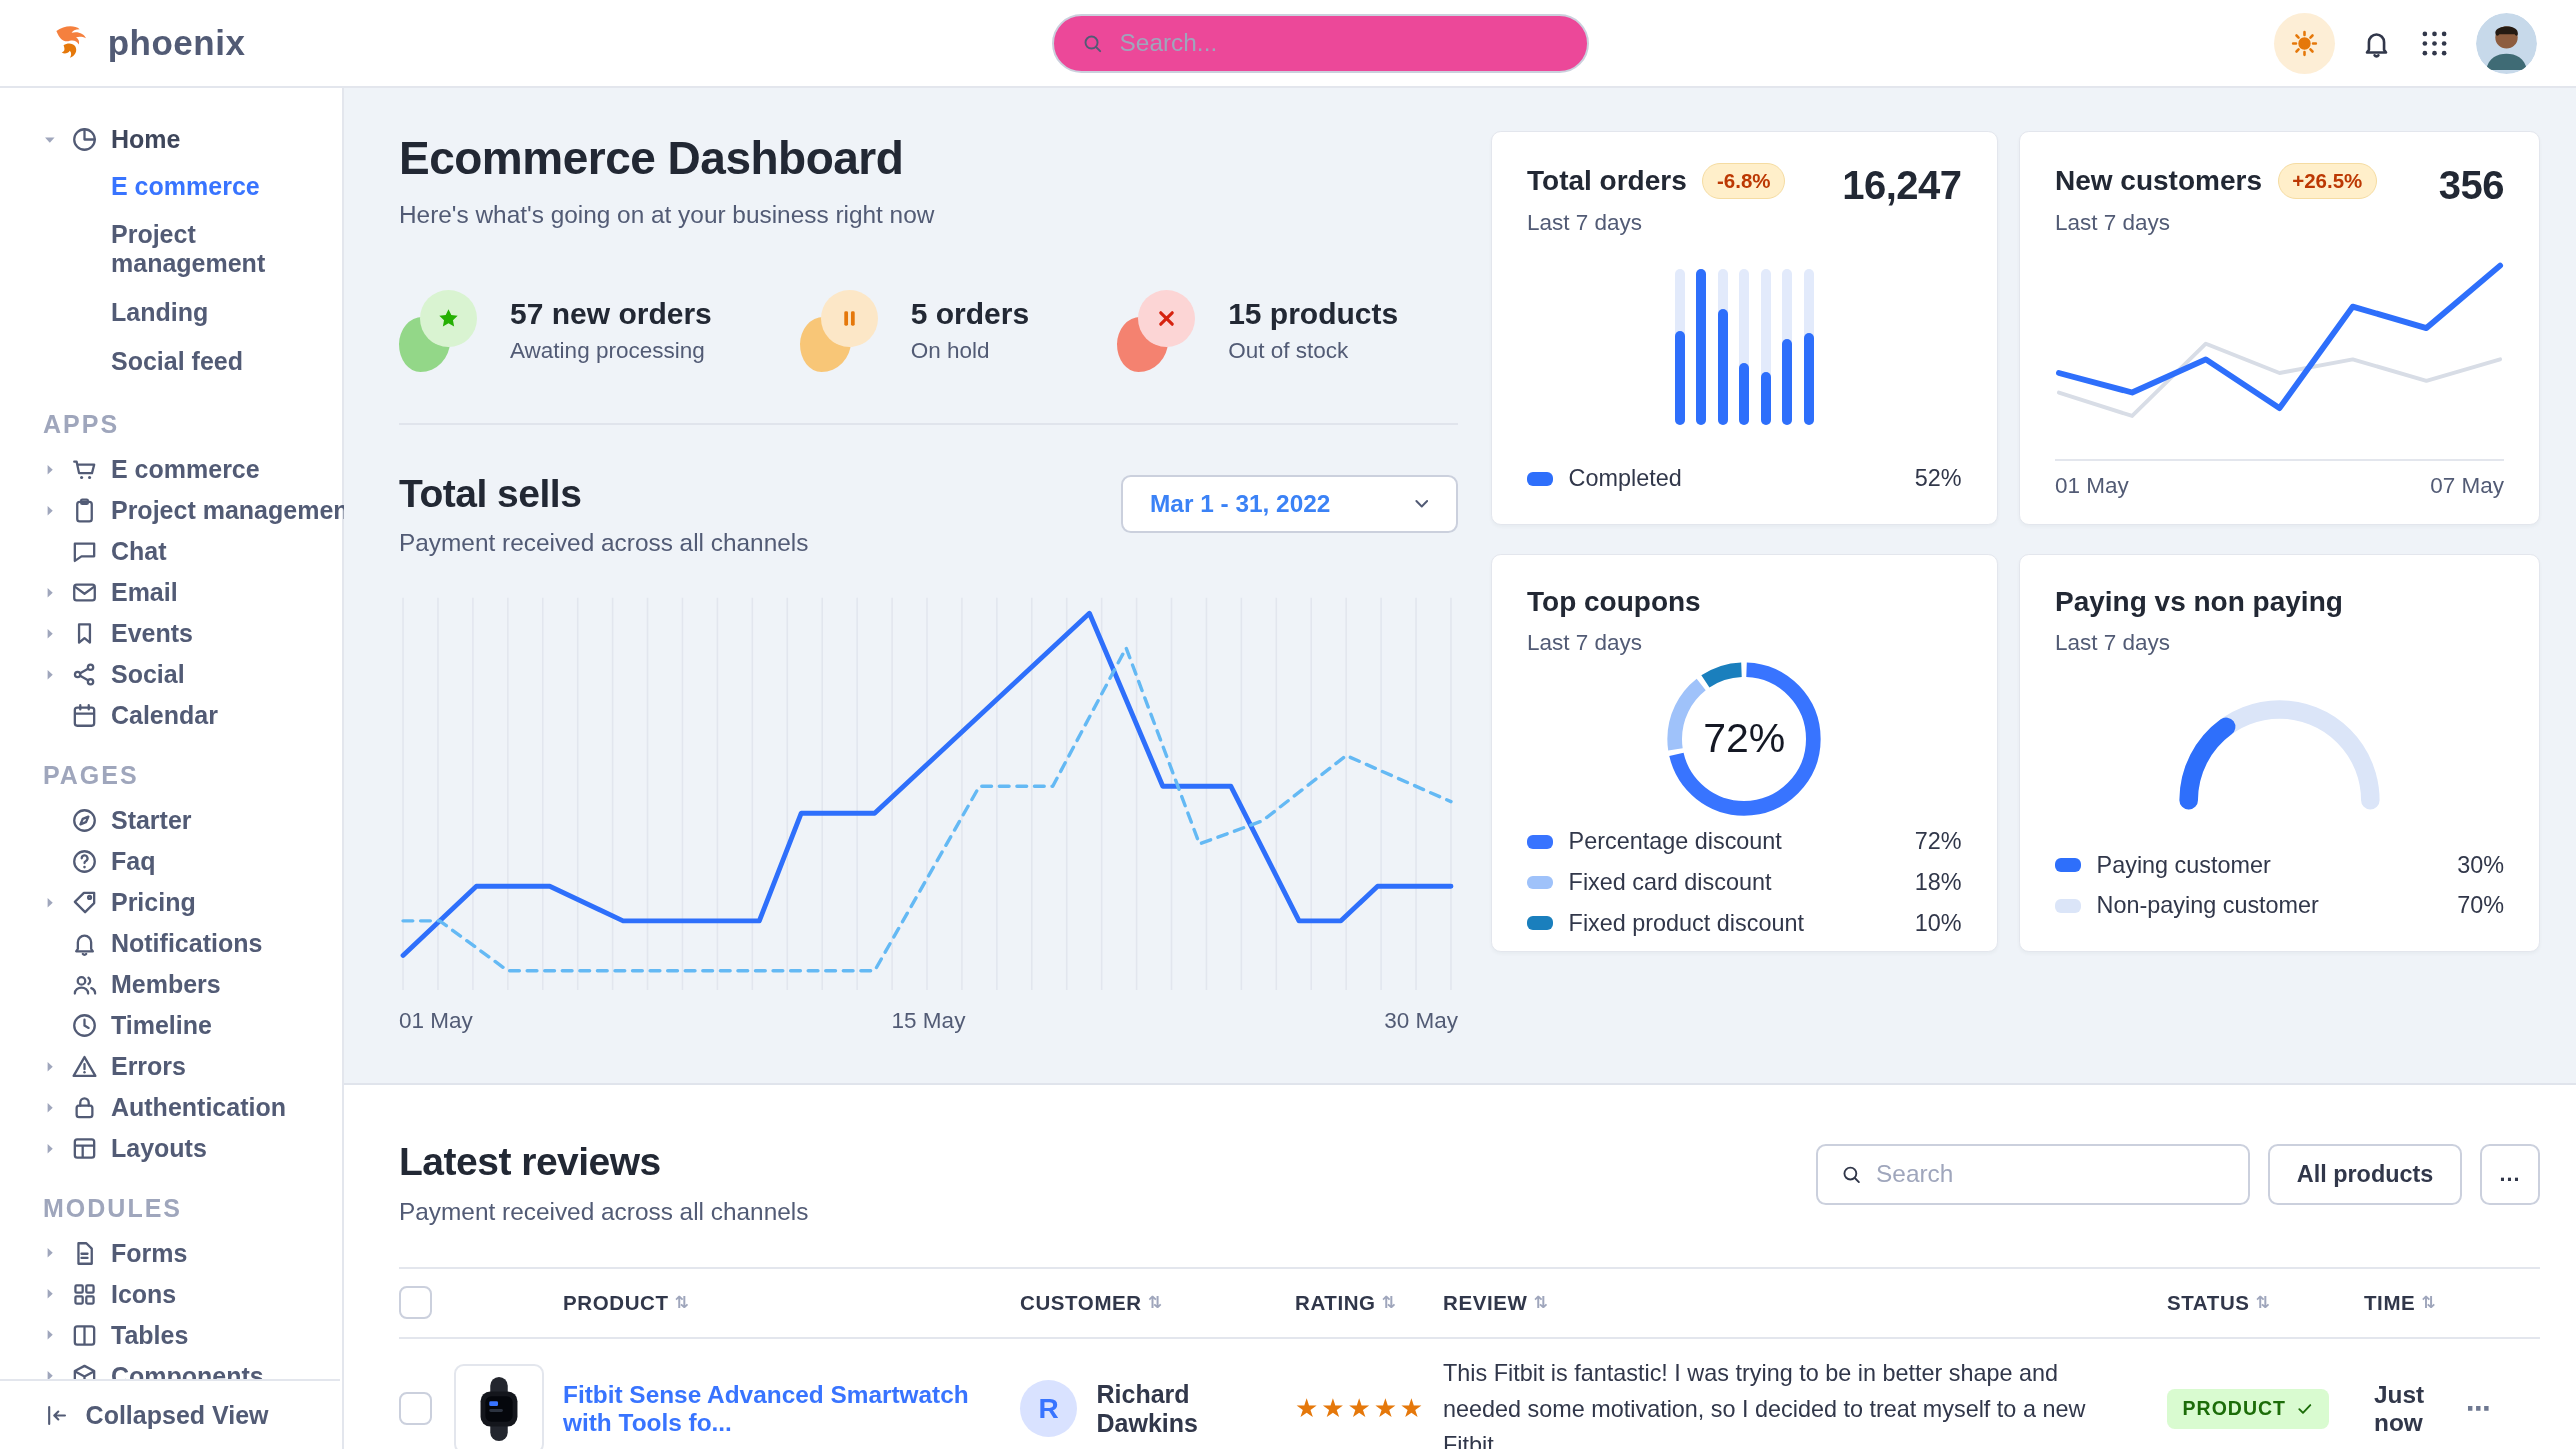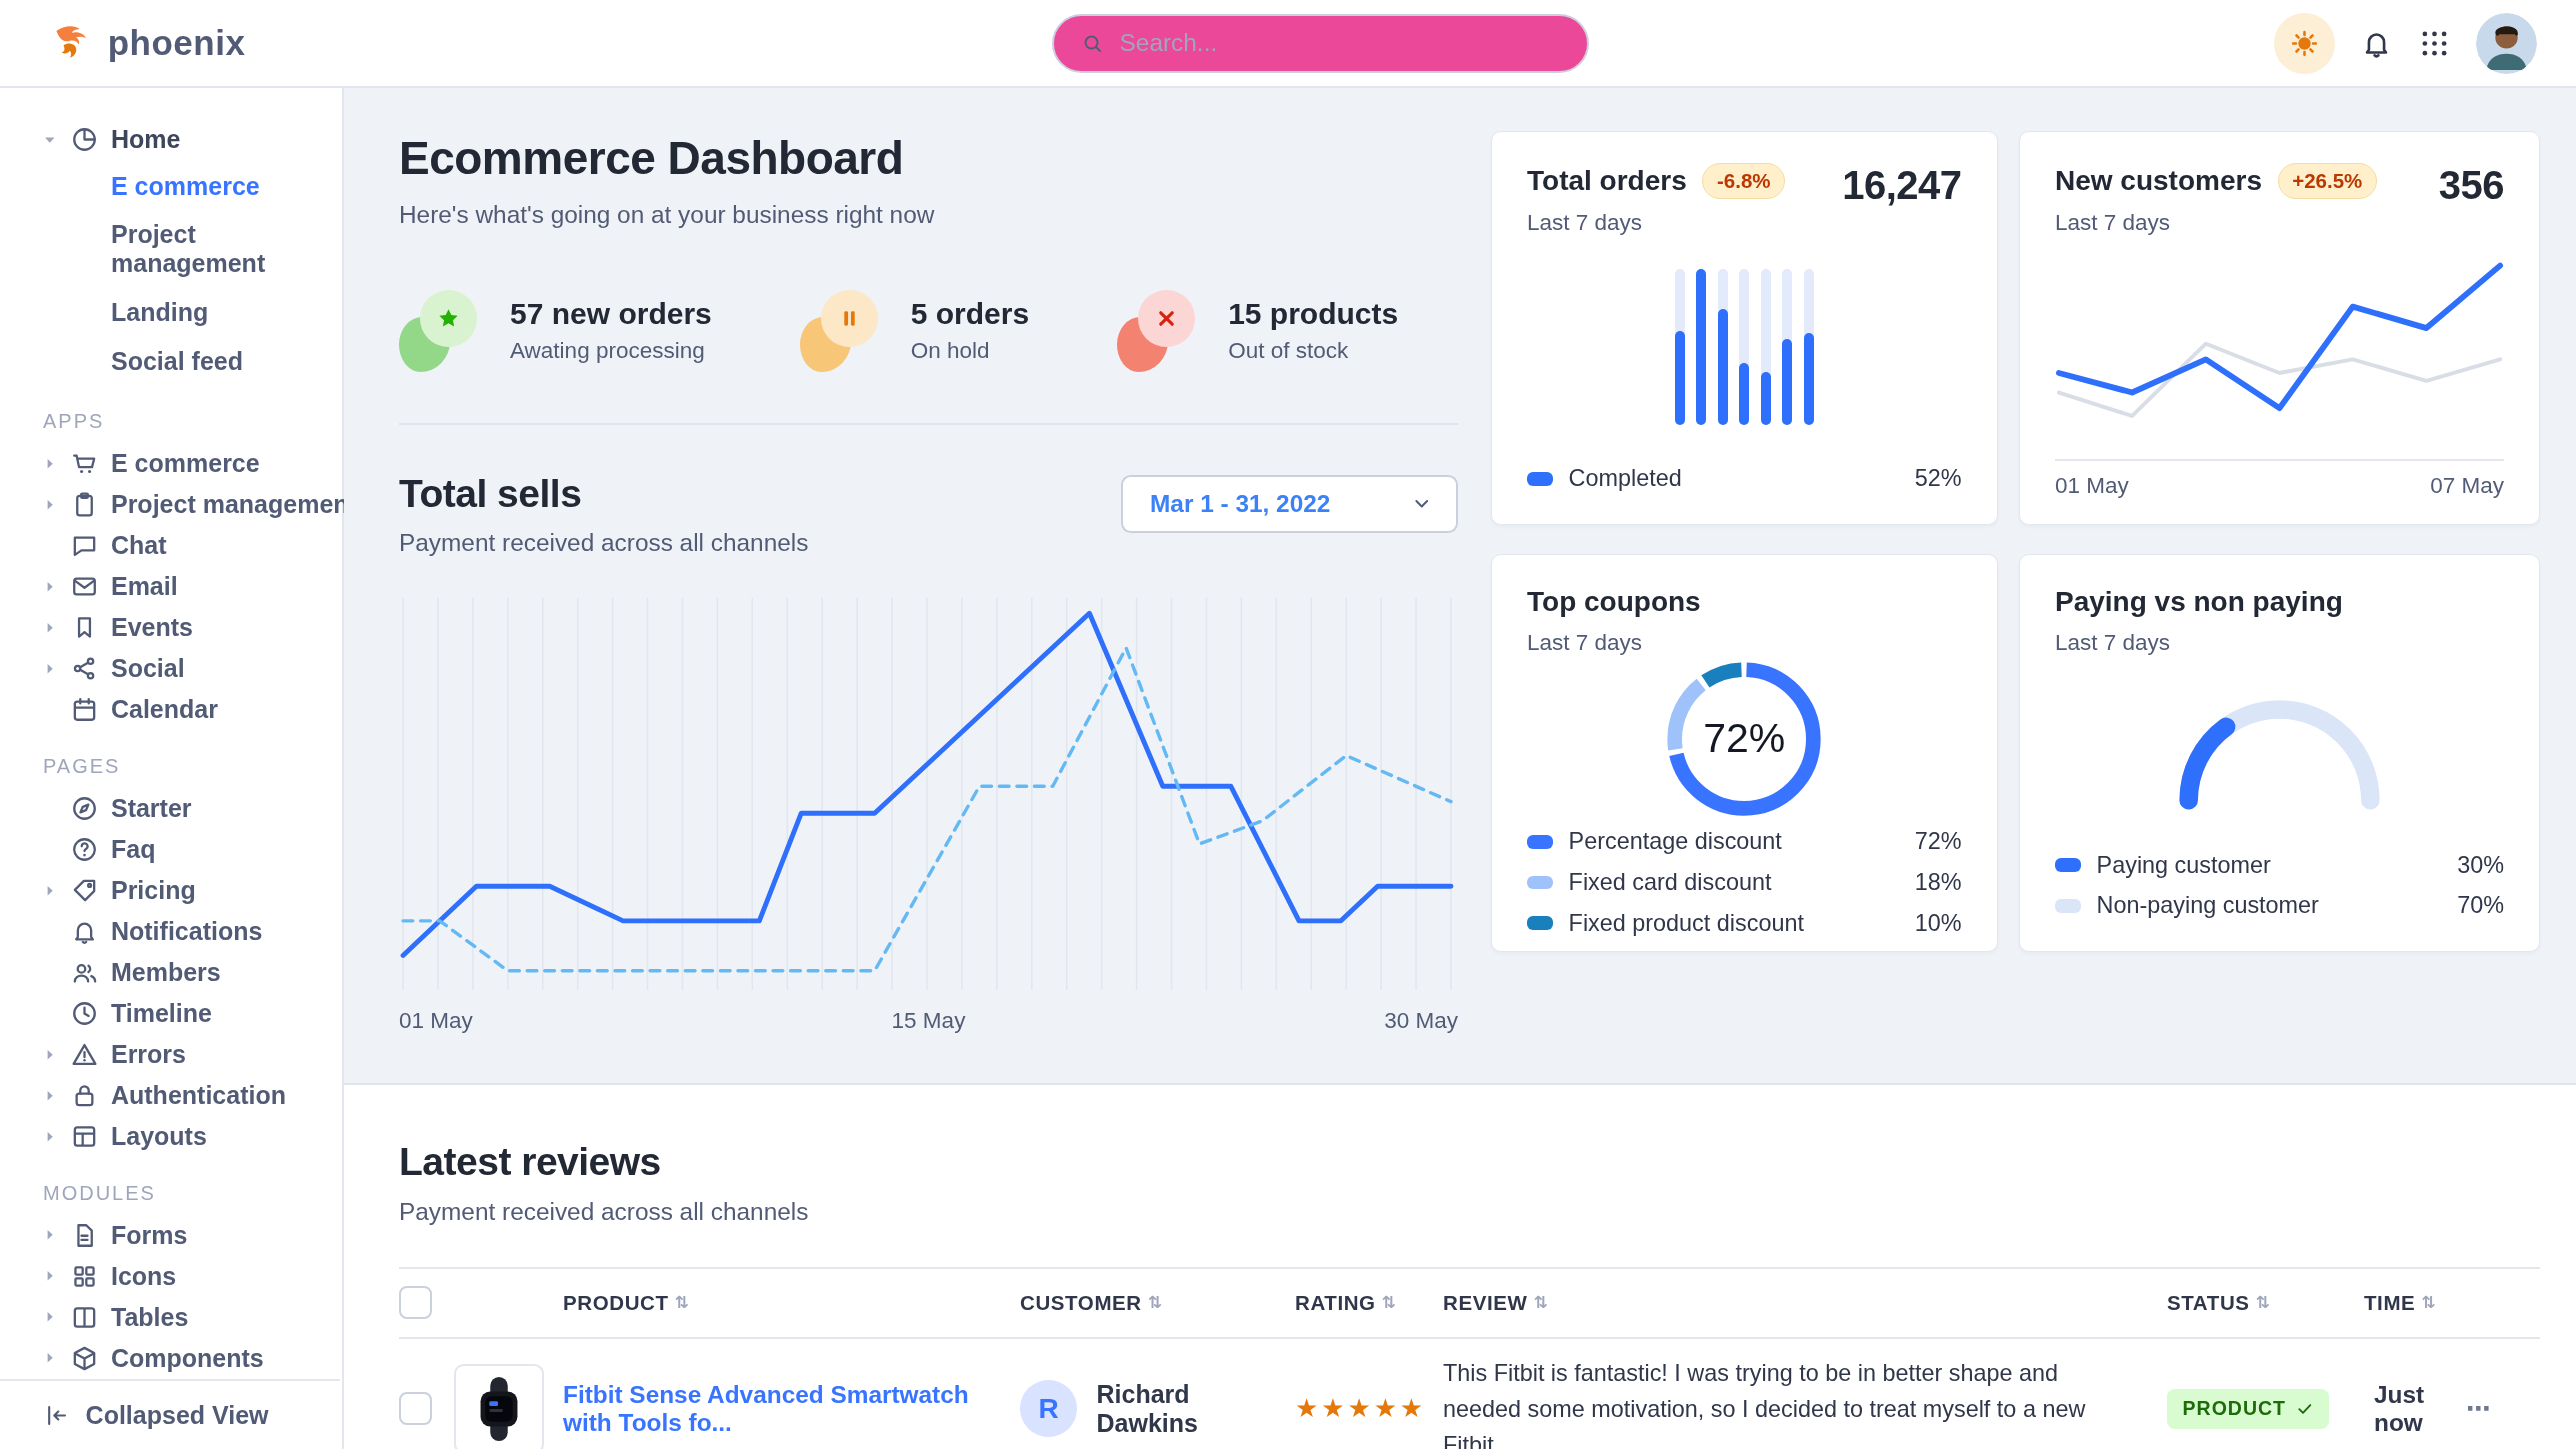--- a/index.html
+++ b/index.html
@@ -30,21 +30,21 @@
     border-right:2px solid #e3e6ed; padding:29px 0 0 0; }
   .side-inner { padding:0 29px 2px 41px; }
   .side-row { display:flex; align-items:center; gap:11.7px; height:45px; cursor:pointer; }
   .caret { width:17.6px; height:17.6px; color:#9fa6bc; flex:0 0 17.6px; }
   .caret.empty { visibility:hidden; }
   .side-ic { width:29px; height:29px; color:#525b75; flex:0 0 29px; }
   .side-label { font-size:25px; font-weight:600; color:#525b75; white-space:nowrap; }
   .side-row.top .side-label { color:#3e465b; }
   .sub-item { display:block; padding:9.8px 0 9.8px 70px; font-size:25px; font-weight:600; color:#525b75; cursor:pointer; }
   .sub-item.active { color:#3874ff; }
-  .side-section { font-size:20px; font-weight:400; letter-spacing:2px; color:#9fa6bc; margin:25px 0 9.8px 2px; }
+  .side-section { font-size:25px; font-weight:700; letter-spacing:2px; color:#9fa6bc; margin:25px 0 9.8px 2px; }
   .side-row.module { height:41px; }
   .collapse-bar { position:absolute; bottom:0; left:0; right:2px; height:70px; border-top:2px solid #e3e6ed;
     display:flex; align-items:center; gap:15.6px; padding-left:43px; background:#fff; cursor:pointer; }
   .collapse-bar .icon { width:27px; height:27px; color:#525b75; }
   .collapse-bar span { font-size:25px; font-weight:600; color:#525b75; }
 
   
   .main { position:absolute; top:88px; left:344px; width:2232px; }
   .hero { background:#eff3f8; border-bottom:2px solid #e0e4ec; padding:43px 36px 49px 55px;
     display:flex; gap:33px; }
@@ -932,20 +932,32 @@
       </div>
     </div>
   </section>
 
   <section class="reviews">
     <div class="reviews-head">
       <div>
         <h2 class="section-title">Latest reviews</h2>
         <div class="section-sub">Payment received across all channels</div>
       </div>
+      <div class="reviews-tools">
+        <div class="rev-search">
+          <span class="icon">
+              <svg viewBox="0 0 23.5469 26" width="23" height="25">
+                <use href="#i-search"></use>
+              </svg>
+            </span>
+          <input type="text" placeholder="Search" style="">
+        </div>
+        <button class="btn">All products</button>
+        <button class="btn sm">...</button>
+      </div>
     </div>
 
     <div class="table">
       <div class="trow thead">
         <div>
             <div class="checkbox"></div>
           </div>
         <div></div>
         <div class="th">
             <span>PRODUCT</span>

